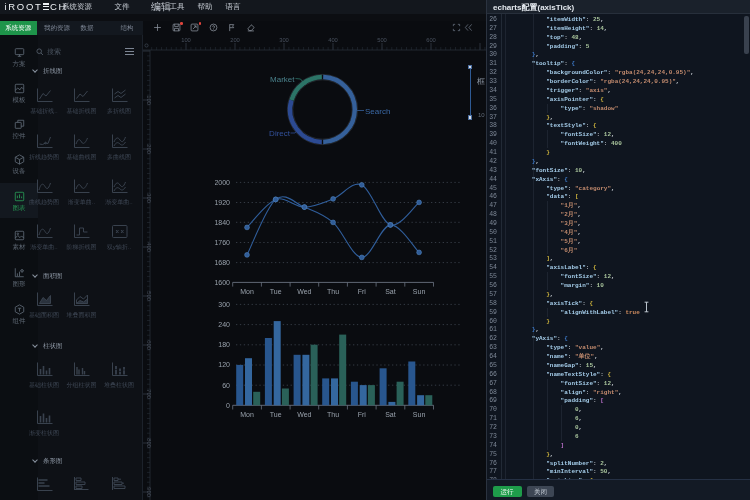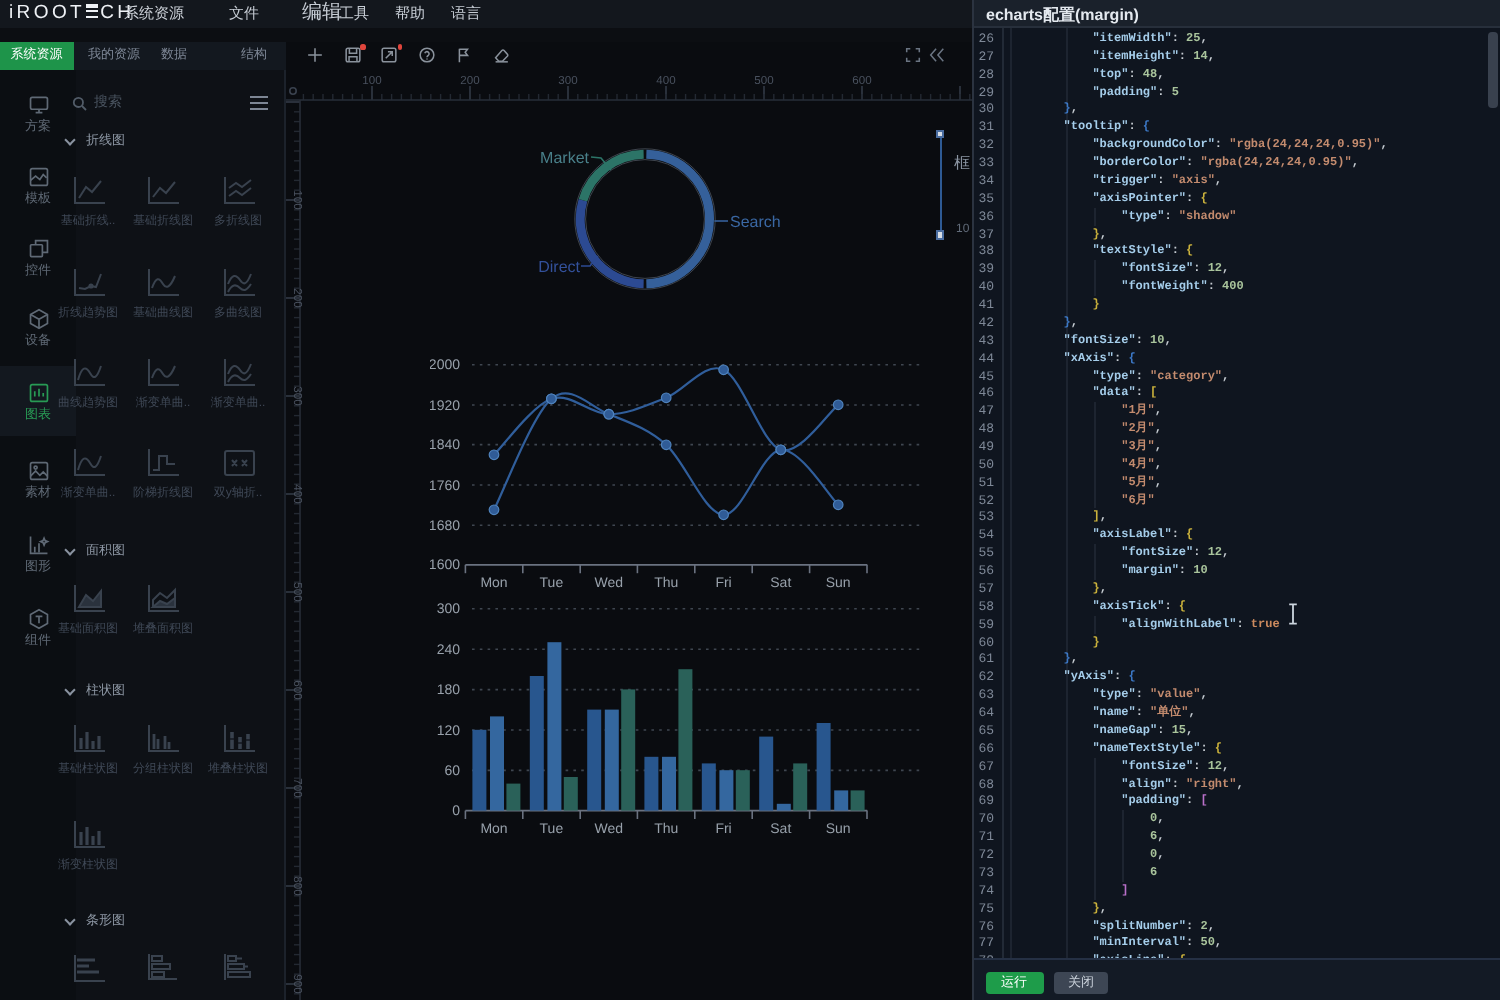--- a/index.html
+++ b/index.html
@@ -524,21 +524,21 @@
     <rect x="417.1" y="395.2" width="7" height="10.1" fill="#34679f"></rect>
     <rect x="425.3" y="395.2" width="7" height="10.1" fill="#2a6159"></rect>
   </svg>
 <div class="ab" style="left:469.6px;top:67px;width:1px;height:51px;background:#2e5a94"></div>
 <div class="ab" style="left:467.6px;top:65px;width:4.2px;height:4.2px;background:#d7dde4;border:1px solid #4a6da0"></div>
 <div class="ab" style="left:467.6px;top:115.4px;width:4.2px;height:4.2px;background:#d7dde4;border:1px solid #4a6da0"></div>
 <div class="ab" style="left:477px;top:76px;width:9px;height:12px;overflow:hidden;color:#8b95a2;font-size:8px">框</div>
 <div class="ab" style="left:478px;top:112px;color:#626c7a;font-size:6px">10</div>
 <div class="ab" style="left:486px;top:0;width:264px;height:500px;background:#0f151f;border-left:1px solid #2b3340"></div>
 <div class="ab" style="left:487px;top:0;width:263px;height:13.5px;background:#1a212b;border-bottom:1px solid #272f3b"></div>
-<div class="ab" style="left:493px;top:2.5px;color:#e4e9ef;font-size:8px;font-weight:bold;line-height:9px">echarts配置(margin)</div>
+<div class="ab" style="left:493px;top:2.5px;color:#e4e9ef;font-size:8px;font-weight:bold;line-height:9px">echarts配置(axisTick)</div>
 <div class="ab" style="left:487px;top:13.5px;width:263px;height:465px;overflow:hidden">
 <div class="ab" style="left:13.5px;top:0;width:1px;height:465px;background:#222a36"></div>
 <div class="ab" style="left:17.80000000000001px;top:0;width:1px;height:465px;background:#1d2430"></div>
 <div class="ab" style="left:45.799999999999955px;top:0;width:1px;height:465px;background:#1d2430"></div>
 <div class="ab" style="left:59.799999999999955px;top:90.2px;width:1px;height:8.9px;background:#1d2430"></div>
 <div class="ab" style="left:59.799999999999955px;top:116.8px;width:1px;height:17.7px;background:#1d2430"></div>
 <div class="ab" style="left:59.799999999999955px;top:187.8px;width:1px;height:53.2px;background:#1d2430"></div>
 <div class="ab" style="left:59.799999999999955px;top:258.7px;width:1px;height:17.7px;background:#1d2430"></div>
 <div class="ab" style="left:59.799999999999955px;top:294.2px;width:1px;height:8.9px;background:#1d2430"></div>
 <div class="ab" style="left:59.799999999999955px;top:365.2px;width:1px;height:71.0px;background:#1d2430"></div>

